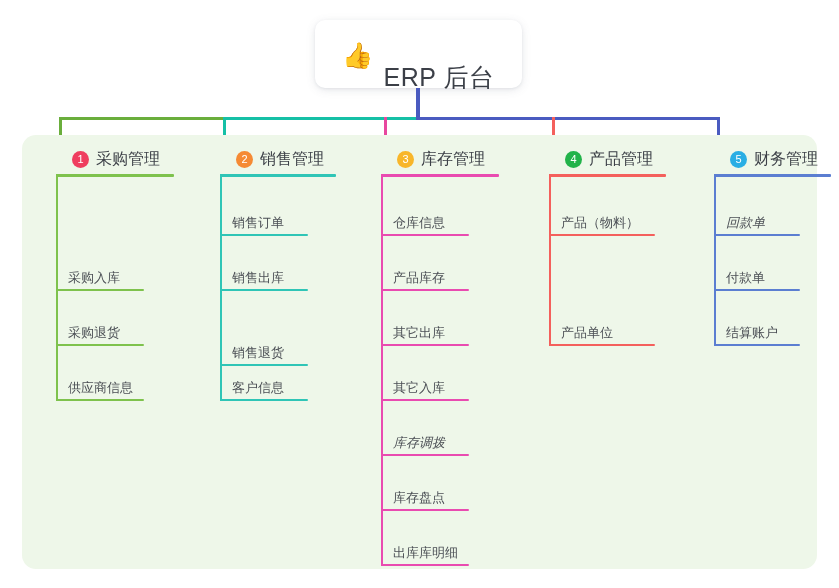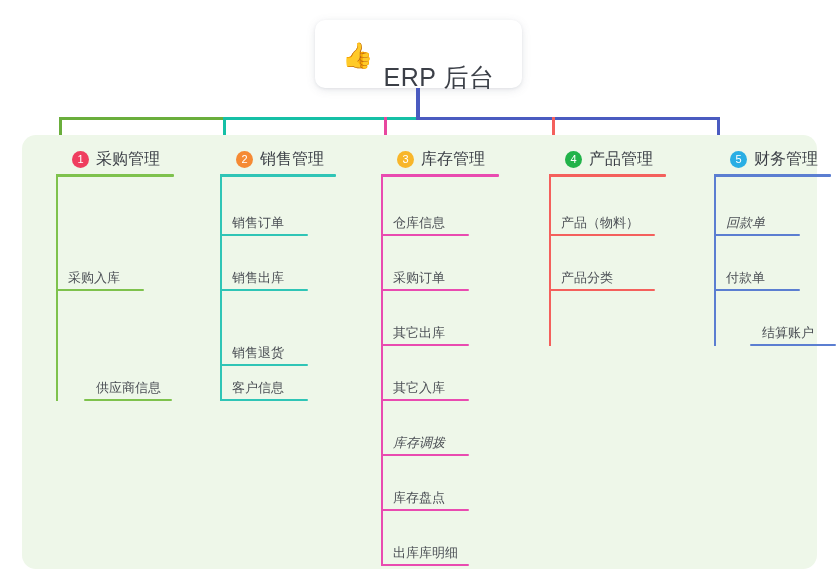--- a/index.html
+++ b/index.html
@@ -149,21 +149,25 @@
       <div class="col-header" style="margin-top: 10px;">
         <span class="badge" style="background: rgb(239, 62, 95);">1</span>
         <span class="col-title">采购管理</span>
       </div>
       <div class="col-rule" style="left: 0px; top: 39px; width: 118px; background: rgb(126, 194, 77);"></div>
       <div class="col-spine" style="left: 0px; top: 39px; height: 227px; background: rgb(126, 194, 77);"></div>
       <div class="leaf" style="left: 0px; top: 130px; width: 88px;">
         <span class="leaf-label">采购入库</span>
         <div class="leaf-rule" style="width: 88px; background: rgb(126, 194, 77);"></div>
       </div>
-      <div class="leaf" style="left: 0px; top: 240px; width: 88px; margin-left: 28px;">
+      <div class="leaf" style="left: 0px; top: 185px; width: 88px;">
+        <span class="leaf-label">采购退货</span>
+        <div class="leaf-rule" style="width: 88px; background: rgb(126, 194, 77);"></div>
+      </div>
+      <div class="leaf" style="left: 0px; top: 240px; width: 88px;">
         <span class="leaf-label">供应商信息</span>
         <div class="leaf-rule" style="width: 88px; background: rgb(126, 194, 77);"></div>
       </div>
     </div>
     <div class="column" style="left: 198px;">
       <div class="col-header" style="margin-top: 10px;">
         <span class="badge" style="background: rgb(245, 138, 52);">2</span>
         <span class="col-title">销售管理</span>
       </div>
       <div class="col-rule" style="left: 0px; top: 39px; width: 116px; background: rgb(47, 197, 182);"></div>
@@ -190,21 +194,21 @@
         <span class="badge" style="background: rgb(248, 182, 42);">3</span>
         <span class="col-title">库存管理</span>
       </div>
       <div class="col-rule" style="left: 0px; top: 39px; width: 118px; background: rgb(233, 75, 176);"></div>
       <div class="col-spine" style="left: 0px; top: 39px; height: 392px; background: rgb(233, 75, 176);"></div>
       <div class="leaf" style="left: 0px; top: 75px; width: 88px;">
         <span class="leaf-label">仓库信息</span>
         <div class="leaf-rule" style="width: 88px; background: rgb(233, 75, 176);"></div>
       </div>
       <div class="leaf" style="left: 0px; top: 130px; width: 88px;">
-        <span class="leaf-label">采购订单</span>
+        <span class="leaf-label">产品库存</span>
         <div class="leaf-rule" style="width: 88px; background: rgb(233, 75, 176);"></div>
       </div>
       <div class="leaf" style="left: 0px; top: 185px; width: 88px;">
         <span class="leaf-label">其它出库</span>
         <div class="leaf-rule" style="width: 88px; background: rgb(233, 75, 176);"></div>
       </div>
       <div class="leaf" style="left: 0px; top: 240px; width: 88px;">
         <span class="leaf-label">其它入库</span>
         <div class="leaf-rule" style="width: 88px; background: rgb(233, 75, 176);"></div>
       </div>
@@ -225,38 +229,38 @@
       <div class="col-header" style="margin-top: 10px;">
         <span class="badge" style="background: rgb(34, 179, 74);">4</span>
         <span class="col-title">产品管理</span>
       </div>
       <div class="col-rule" style="left: 0px; top: 39px; width: 117px; background: rgb(244, 96, 92);"></div>
       <div class="col-spine" style="left: 0px; top: 39px; height: 172px; background: rgb(244, 96, 92);"></div>
       <div class="leaf" style="left: 0px; top: 75px; width: 106px;">
         <span class="leaf-label">产品（物料）</span>
         <div class="leaf-rule" style="width: 106px; background: rgb(244, 96, 92);"></div>
       </div>
-      <div class="leaf" style="left: 0px; top: 130px; width: 106px;">
-        <span class="leaf-label">产品分类</span>
+      <div class="leaf" style="left: 0px; top: 185px; width: 106px;">
+        <span class="leaf-label">产品单位</span>
         <div class="leaf-rule" style="width: 106px; background: rgb(244, 96, 92);"></div>
       </div>
     </div>
     <div class="column" style="left: 692px;">
       <div class="col-header" style="margin-top: 10px;">
         <span class="badge" style="background: rgb(41, 174, 228);">5</span>
         <span class="col-title">财务管理</span>
       </div>
       <div class="col-rule" style="left: 0px; top: 39px; width: 117px; background: rgb(91, 126, 209);"></div>
       <div class="col-spine" style="left: 0px; top: 39px; height: 172px; background: rgb(91, 126, 209);"></div>
       <div class="leaf" style="left: 0px; top: 75px; width: 86px; font-style: italic;">
         <span class="leaf-label">回款单</span>
         <div class="leaf-rule" style="width: 86px; background: rgb(91, 126, 209);"></div>
       </div>
       <div class="leaf" style="left: 0px; top: 130px; width: 86px;">
         <span class="leaf-label">付款单</span>
         <div class="leaf-rule" style="width: 86px; background: rgb(91, 126, 209);"></div>
       </div>
-      <div class="leaf" style="left: 0px; top: 185px; width: 86px; margin-left: 36px;">
+      <div class="leaf" style="left: 0px; top: 185px; width: 86px;">
         <span class="leaf-label">结算账户</span>
         <div class="leaf-rule" style="width: 86px; background: rgb(91, 126, 209);"></div>
       </div>
     </div>
   </div>
 
 </body></html>

